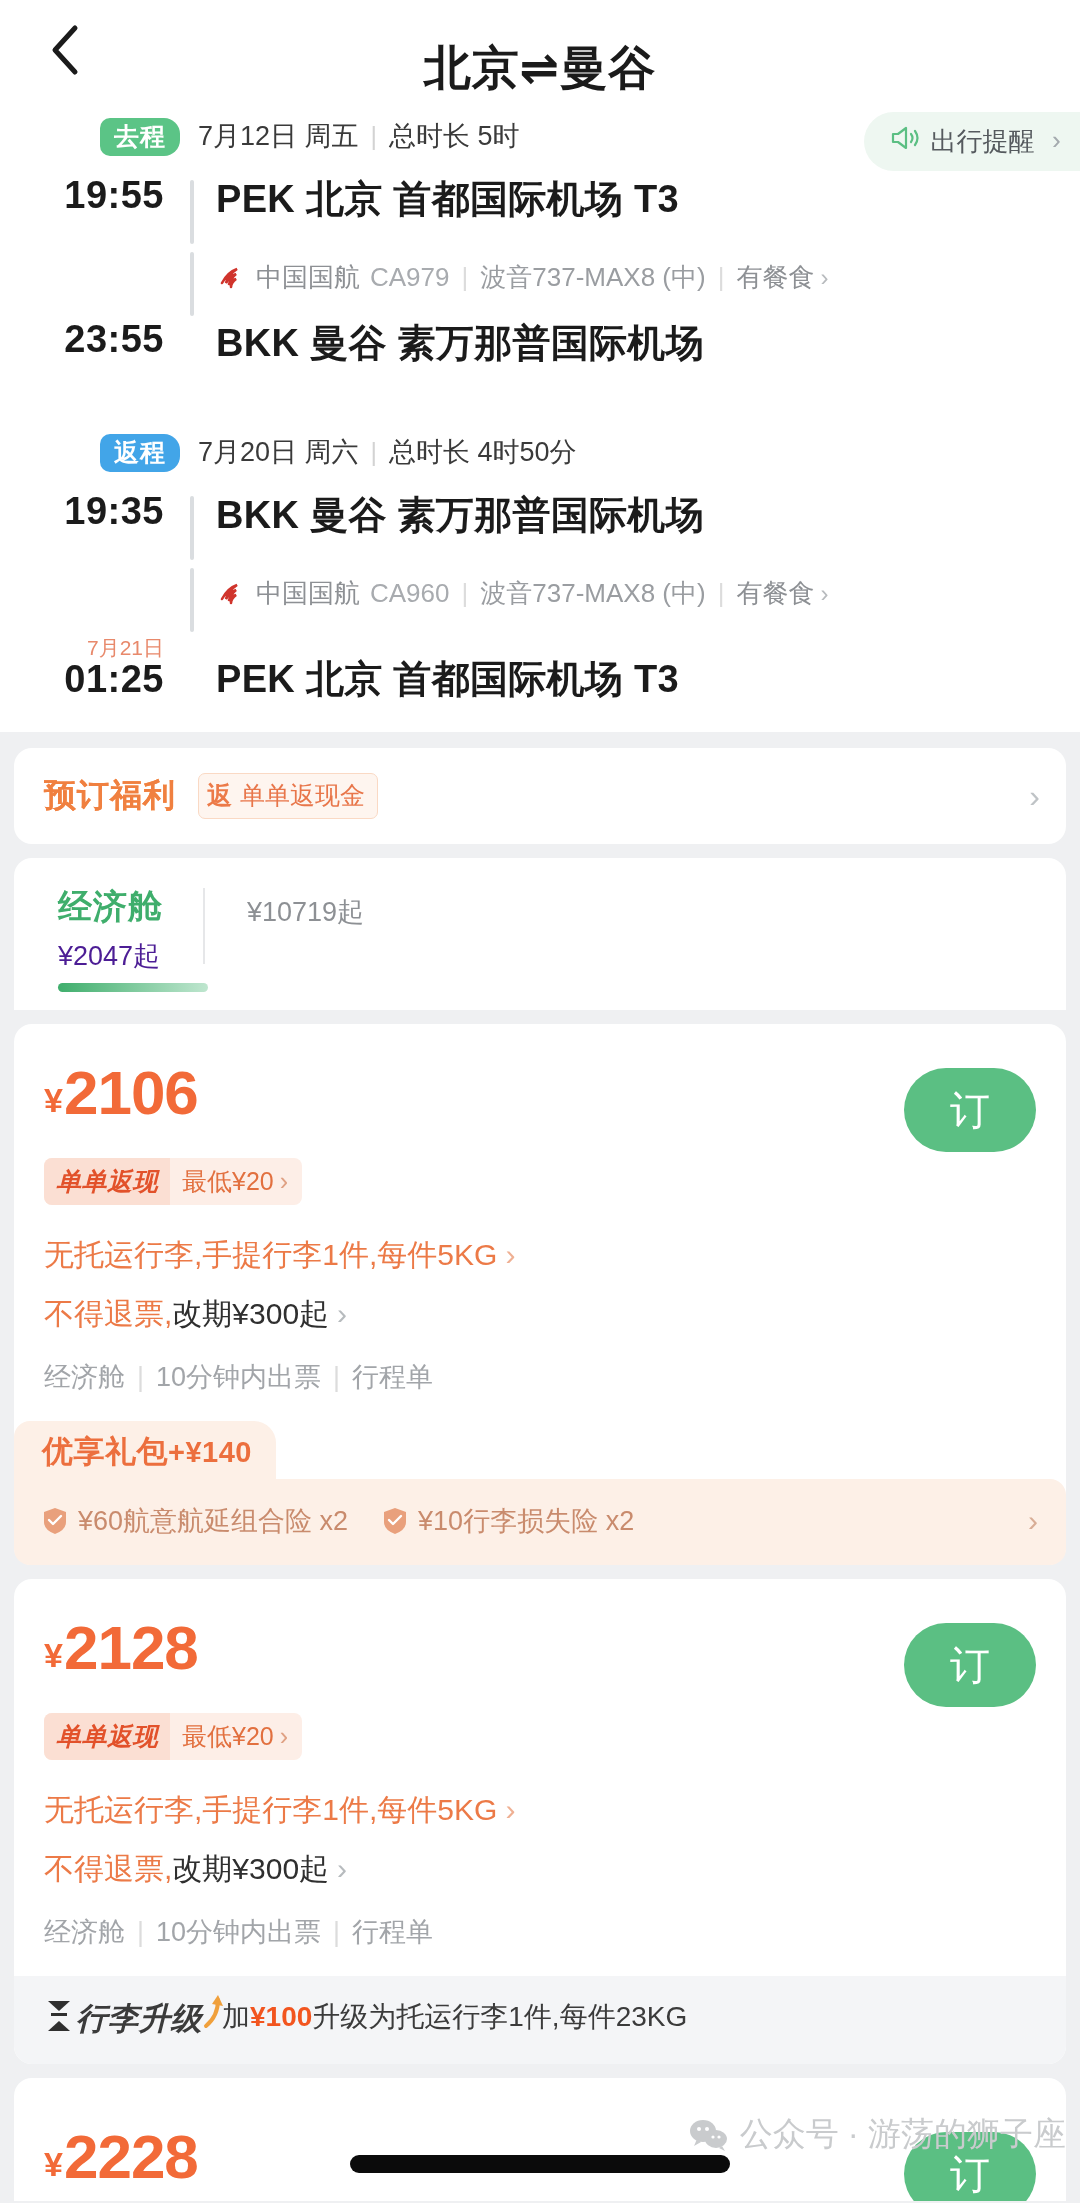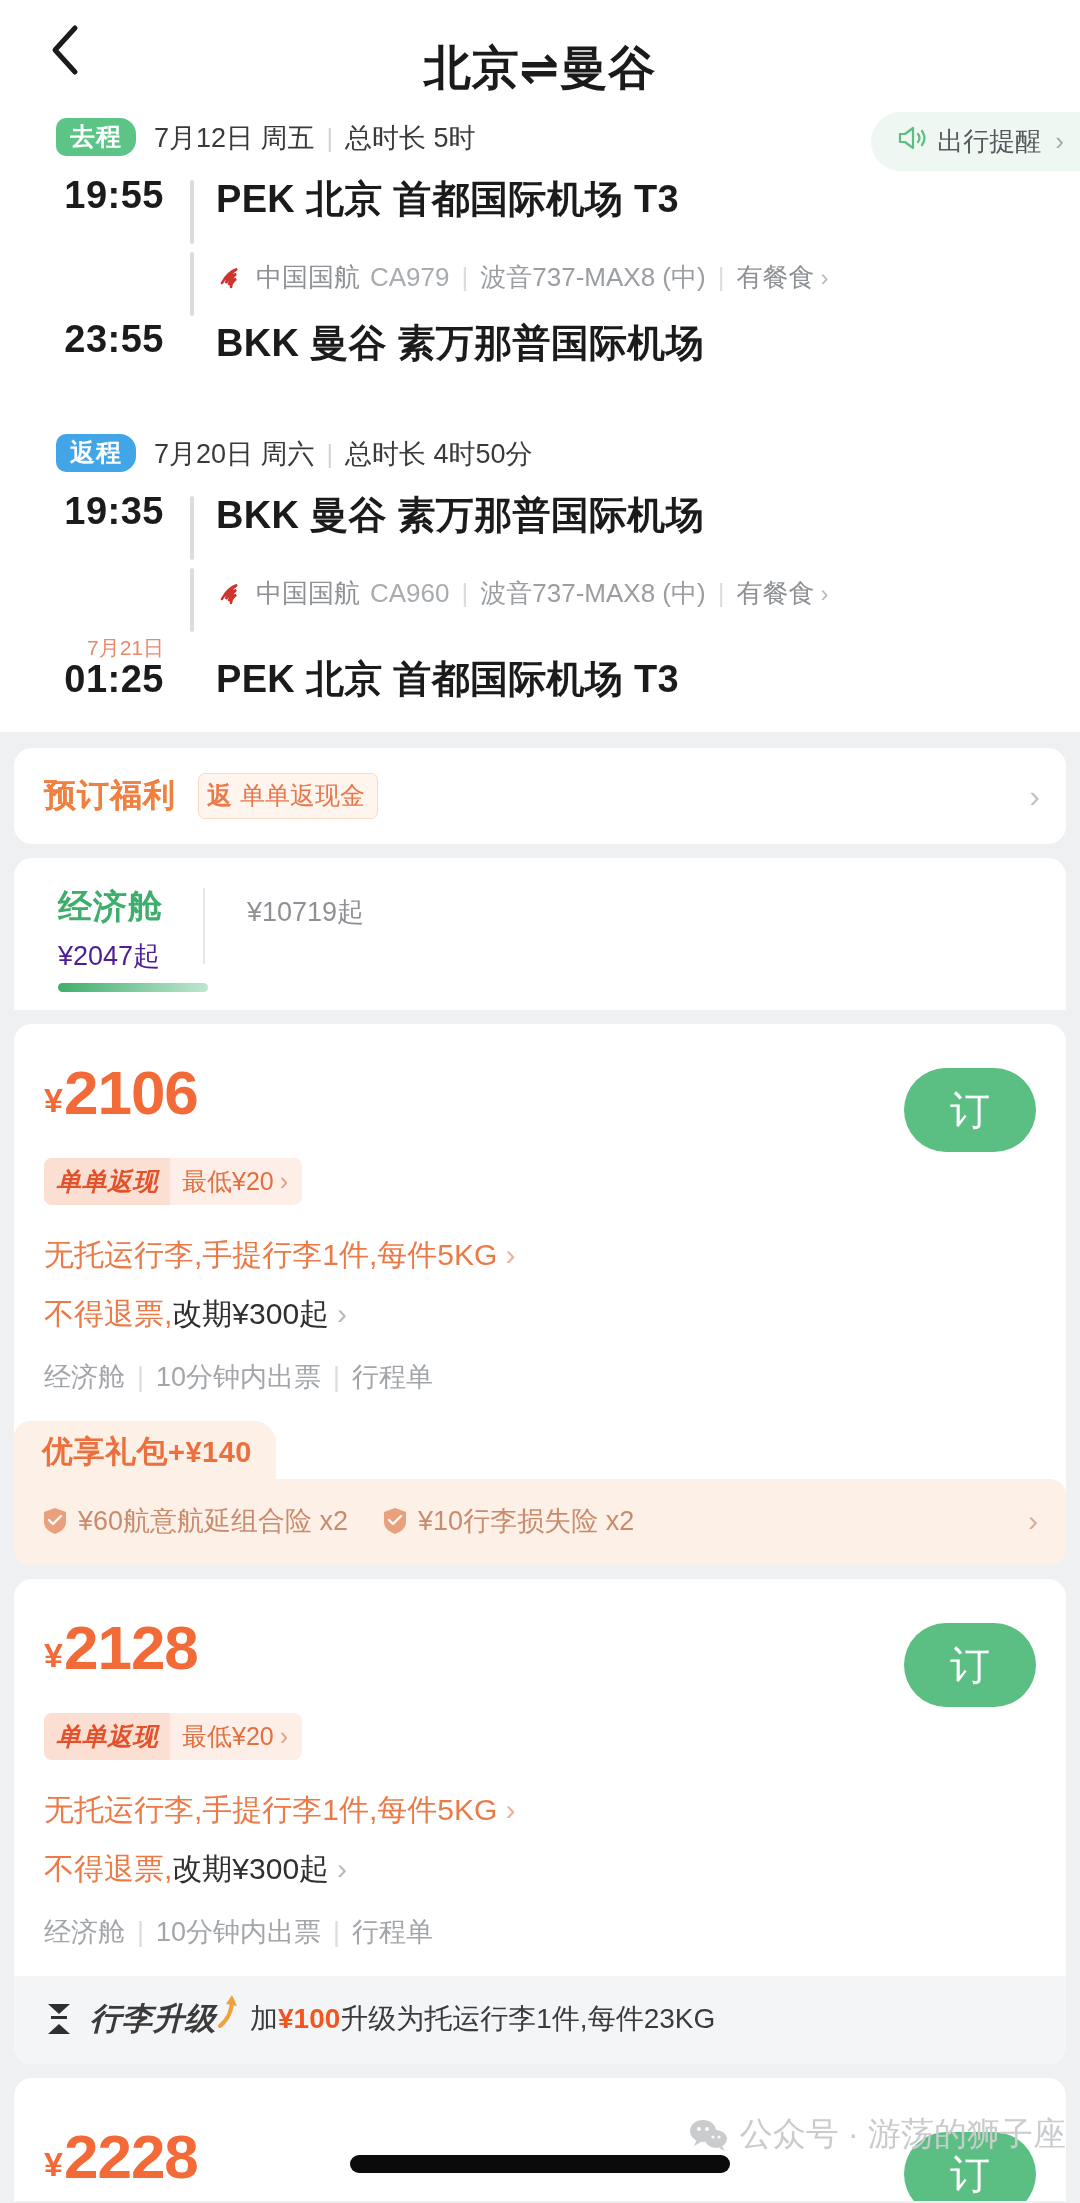--- a/index.html
+++ b/index.html
@@ -26,23 +26,24 @@
   .back-btn svg { display:block; }
   .page-title {
     font-size:47px; font-weight:bold; color:#1b1b1b; letter-spacing:1px;
     white-space:nowrap;
   }
 
   
   .flight-card { background:#ffffff; padding:0 0 26px 0; }
 
   .seg-head {
-    display:flex; align-items:flex-end;
+    display:flex; align-items:flex-start;
     padding:18px 0 6px 56px;
     position:relative;
+    margin-left:44px;
   }
   .seg-tag {
     display:inline-flex; align-items:center; justify-content:center;
     color:#ffffff; font-size:25px; font-weight:bold;
     padding:6px 14px 7px 14px;
     border-radius:9px 9px 9px 9px;
     letter-spacing:1px;
     line-height:1;
   }
   .seg-tag.go { background:#5bc486; border-radius:10px 16px 16px 10px; }
@@ -54,20 +55,21 @@
   .seg-sep { color:#d3d3d3; margin:0 12px; font-size:25px; }
 
   .notice-pill {
     position:absolute; right:0px; top:12px;
     background:#eef7f1;
     border-radius:30px 0 0 30px;
     padding:12px 16px 12px 26px;
     display:flex; align-items:center; gap:10px;
     font-size:26px; color:#555a5e;
     cursor:pointer;
+    font-family:Liberation Mono, monospace;
   }
   .notice-pill .chev { color:#a4aaae; font-size:26px; margin-left:4px; }
 
   .timeline { position:relative; padding:12px 0 0 0; }
   .tl-row { display:flex; align-items:flex-start; min-height:72px; }
   .tl-time {
     width:190px; text-align:right; padding-right:26px;
     font-size:38px; font-weight:bold; color:#1b1b1b; letter-spacing:0.5px;
     position:relative;
   }
@@ -192,21 +194,21 @@
     padding:24px 28px 26px 28px; display:flex; align-items:center;
     margin-top:-2px; cursor:pointer;
   }
   .gift-item { display:flex; align-items:center; font-size:27px; color:#c98b6d; margin-right:34px; white-space:nowrap;}
   .gift-item .shield { width:26px; height:28px; margin-right:10px; flex:none;}
   .gift-body .chev { margin-left:auto; color:#d8ad96; font-size:30px;}
 
   
   .upgrade-bar {
     margin:0 -30px; background:#f4f5f7; border-radius:0 0 18px 18px;
-    padding:22px 28px 24px 28px; display:flex; align-items:center; gap:14px;
+    padding:22px 28px 24px 28px; display:flex; 
     font-size:28px; cursor:pointer;
   }
   .up-icon { width:34px; height:36px; flex:none; }
   .up-brand {
     font-size:31px; font-weight:bold; font-style:italic; color:#3b3b3b; letter-spacing:0.5px;
     position:relative; padding-right:20px;
   }
   .up-arrow { position:absolute; right:-2px; top:-6px; }
   .up-text { color:#3b3b3b; }
   .up-text .amt { color:#f2551f; font-weight:bold; }

